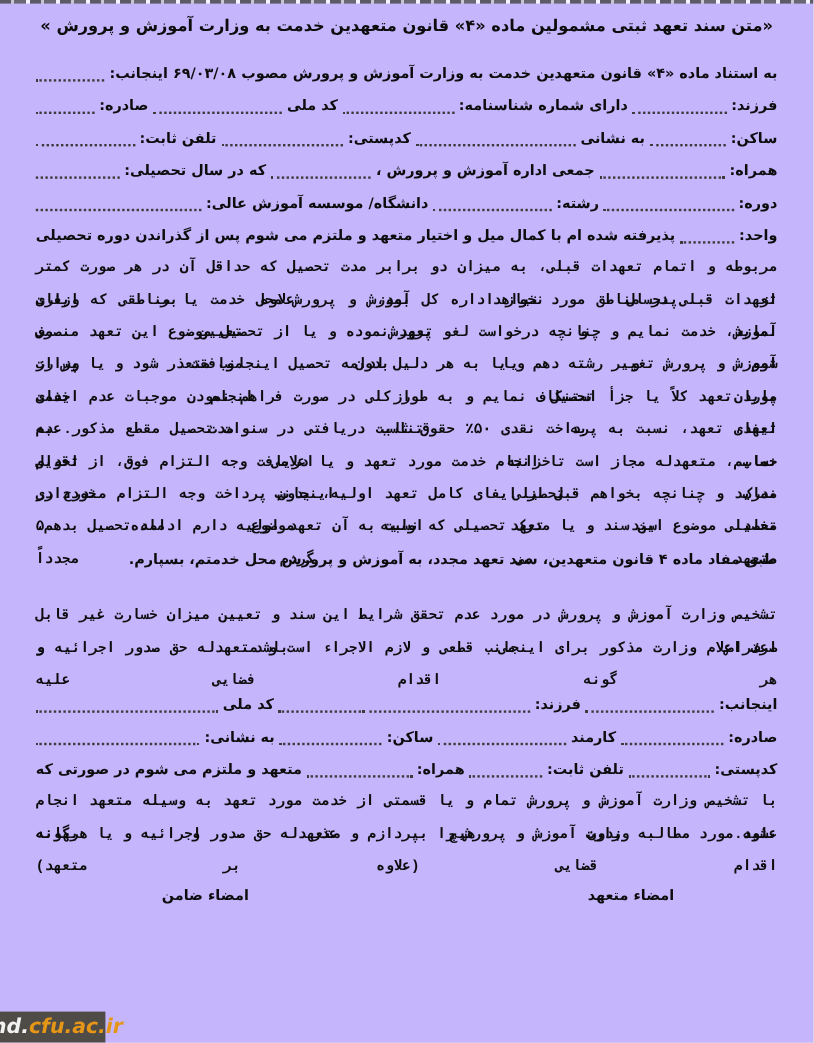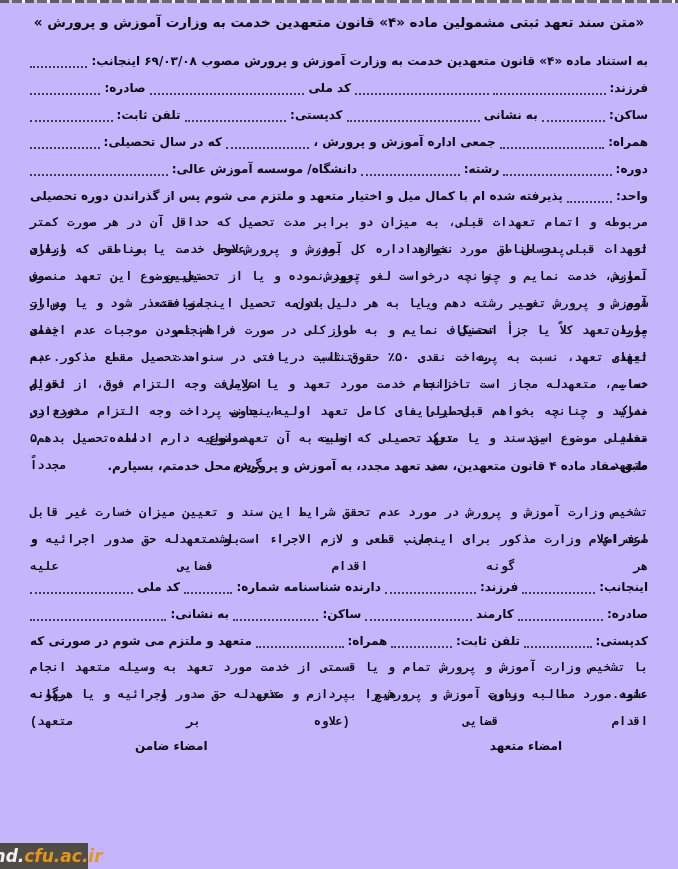--- a/index.html
+++ b/index.html
@@ -85,20 +85,21 @@
 
   <div class="docbody">
       <div class="para">
         <div class="line mixed">
           <span class="seg">به استناد ماده «۴» قانون متعهدین خدمت به وزارت آموزش و پرورش مصوب ۶۹/۰۳/۰۸ اینجانب:</span>
           <span class="dots" style="flex-grow: 1;"></span>
         </div>
         <div class="line mixed">
           <span class="seg">فرزند:</span>
           <span class="dots" style="flex-grow: 1.6;"></span>
+          <span class="seg">دارای شماره شناسنامه:</span>
           <span class="dots" style="flex-grow: 1.9;"></span>
           <span class="seg">کد ملی</span>
           <span class="dots" style="flex-grow: 2.2;"></span>
           <span class="seg">صادره:</span>
           <span class="dots" style="flex-grow: 1;"></span>
         </div>
         <div class="line mixed">
           <span class="seg">ساکن:</span>
           <span class="dots" style="flex-grow: 1;"></span>
           <span class="seg">به نشانی</span>
@@ -143,21 +144,20 @@
       <div class="para">
         <div class="line just"><span class="seg">تشخیص وزارت آموزش و پرورش در مورد عدم تحقق شرایط این سند و تعیین میزان خسارت غیر قابل اعتراض می باشد و</span></div>
         <div class="line just"><span class="seg">صرف اعلام وزارت مذکور برای اینجانب قطعی و لازم الاجراء است و متعهدله حق صدور اجرائیه و هر گونه اقدام فضایی علیه</span></div>
       </div>
       <div class="para">
         <div class="line mixed">
           <span class="seg">اینجانب:</span>
           <span class="dots" style="flex-grow: 1.2;"></span>
           <span class="seg">فرزند:</span>
           <span class="dots" style="flex-grow: 1.5;"></span>
-          <span class="seg">دارنده شناسنامه شماره:</span>
           <span class="dots" style="flex-grow: 0.8;"></span>
           <span class="seg">کد ملی</span>
           <span class="dots" style="flex-grow: 1.7;"></span>
         </div>
         <div class="line mixed">
           <span class="seg">صادره:</span>
           <span class="dots" style="flex-grow: 1;"></span>
           <span class="seg">کارمند</span>
           <span class="dots" style="flex-grow: 1.25;"></span>
           <span class="seg">ساکن:</span>

